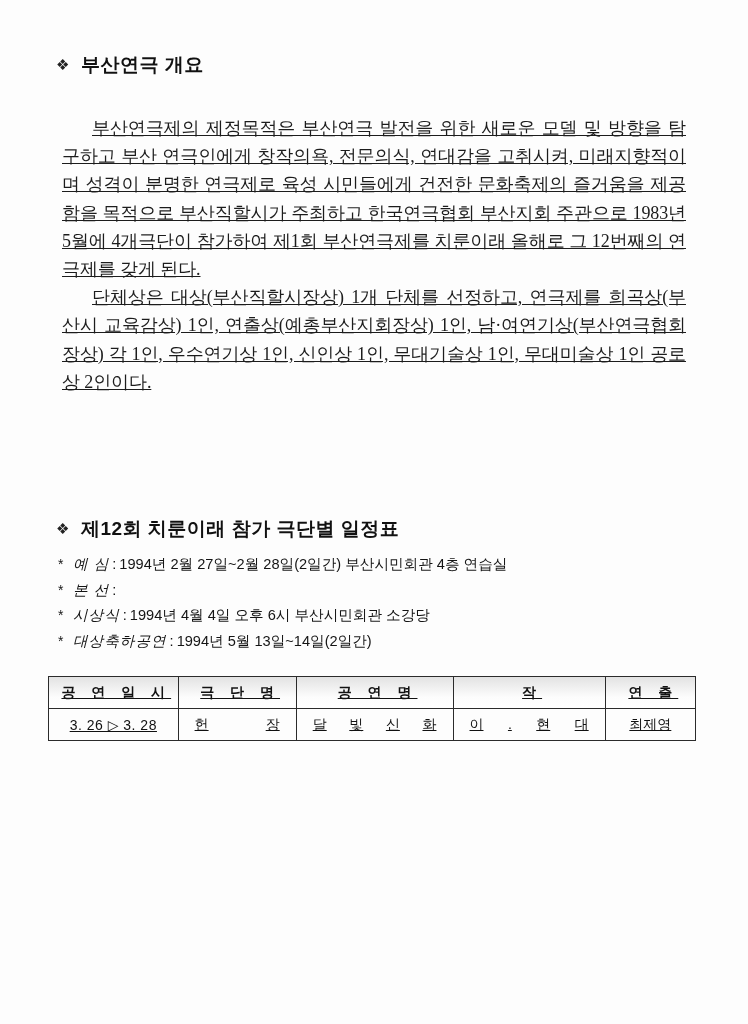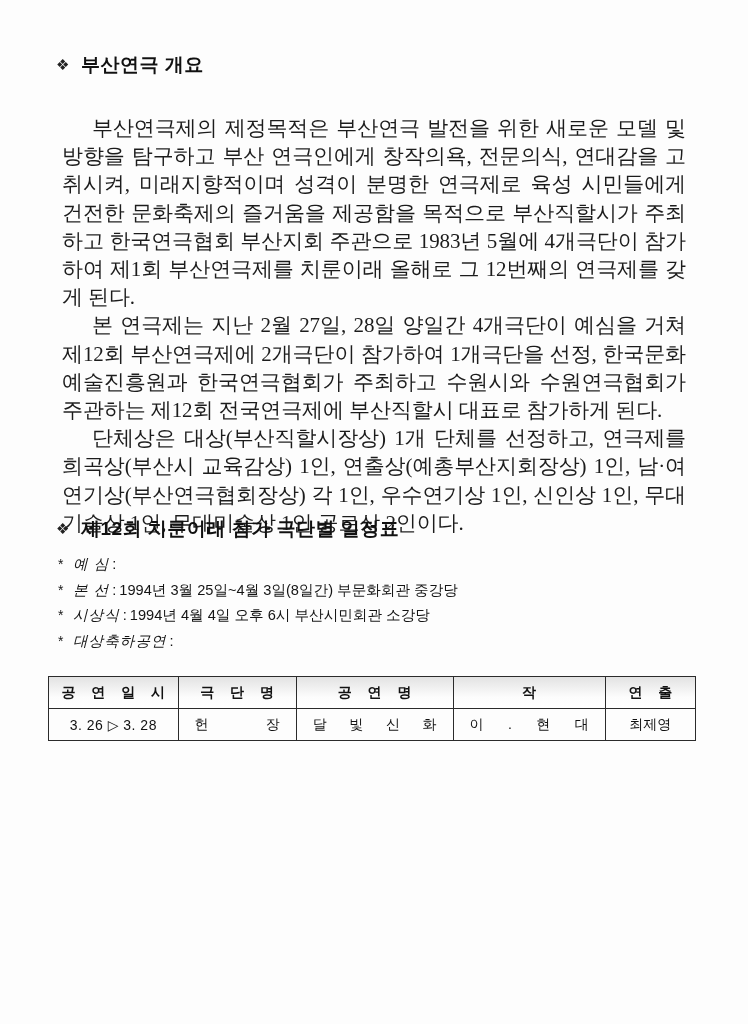--- a/index.html
+++ b/index.html
@@ -51,25 +51,26 @@
     left: 56px;
     top: 516px;
   }
 
   
   .body-block {
     position: absolute;
     left: 62px;
     top: 114px;
     width: 624px;
-    font-size: 21px;
+    font-size: 18px;
     line-height: 28.2px;
     text-align: justify;
     color: #1c1c1c;
     letter-spacing: -0.1px;
+    text-decoration: underline;
   }
   .body-block p {
     margin: 0;
     text-indent: 30px;
   }
 
   
   .schedule-list {
     position: absolute;
     left: 58px;
@@ -104,20 +105,21 @@
     left: 48px;
     top: 676px;
     width: 648px;
   }
   table.schedule-table {
     border-collapse: collapse;
     width: 648px;
     font-family: "Liberation Sans", "DejaVu Sans", sans-serif;
     font-size: 14px;
     color: #111;
+    text-decoration: underline;
   }
   table.schedule-table th,
   table.schedule-table td {
     border: 1px solid #2b2b2b;
     height: 31px;
     padding: 0 4px;
     text-align: center;
     vertical-align: middle;
     font-weight: normal;
   }
@@ -164,51 +166,51 @@
 
 <div class="page">
 
   <div class="section-heading" id="heading1">
     <span class="diamond-bullet">❖</span>
     <span>부산연극 개요</span>
   </div>
 
   <div class="body-block">
     <p>부산연극제의 제정목적은 부산연극 발전을 위한 새로운 모델 및 방향을 탐구하고 부산 연극인에게 창작의욕, 전문의식, 연대감을 고취시켜, 미래지향적이며 성격이 분명한 연극제로 육성 시민들에게 건전한 문화축제의 즐거움을 제공함을 목적으로 부산직할시가 주최하고 한국연극협회 부산지회 주관으로 1983년 5월에 4개극단이 참가하여 제1회 부산연극제를 치룬이래 올해로 그 12번째의 연극제를 갖게 된다.</p>
-    <p>본 연극제는 지난 2월 27일, 28일 양일간 4개극단이 예심을 거쳐 제12회 부산연극제에 2개극단이 참가하여 1개극단을 선정, 한국문화예술진흥원과 한국연극협회가 주최하고 수원시와 수원연극협회가 주관하는 제12회 전국연극제에 부산직할시 대표로 참가하게 된다.</p>
     <p>단체상은 대상(부산직할시장상) 1개 단체를 선정하고, 연극제를 희곡상(부산시 교육감상) 1인, 연출상(예총부산지회장상) 1인, 남·여연기상(부산연극협회장상) 각 1인, 우수연기상 1인, 신인상 1인, 무대기술상 1인, 무대미술상 1인 공로상 2인이다.</p>
   </div>
 
   <div class="section-heading" id="heading2">
     <span class="diamond-bullet">❖</span>
     <span>제12회 치룬이래 참가 극단별 일정표</span>
   </div>
 
   <div class="schedule-list">
     <div class="schedule-line">
       <span class="sched-star">*</span>
       <span class="sched-label">예  심</span>
       <span class="sched-sep">:</span>
+      <span class="sched-value">1994년 2월 27일~2월 28일(2일간) 부산시민회관 4층 연습실</span>
     </div>
     <div class="schedule-line">
       <span class="sched-star">*</span>
       <span class="sched-label">본  선</span>
       <span class="sched-sep">:</span>
-      <span class="sched-value">1994년 3월 25일~4월  3일(8일간) 부문화회관 중강당</span>
     </div>
     <div class="schedule-line">
       <span class="sched-star">*</span>
       <span class="sched-label">시상식</span>
       <span class="sched-sep">:</span>
       <span class="sched-value">1994년 4월  4일 오후 6시 부산시민회관 소강당</span>
     </div>
     <div class="schedule-line">
       <span class="sched-star">*</span>
       <span class="sched-label">대상축하공연</span>
       <span class="sched-sep">:</span>
+      <span class="sched-value">1994년 5월 13일~14일(2일간)</span>
     </div>
   </div>
 
   <div class="schedule-table-wrap">
     <table class="schedule-table">
       <thead>
         <tr>
           <th class="col-date">
             <span class="hdr-shade"></span>
             <span class="hdr-text">공 연 일 시</span>

